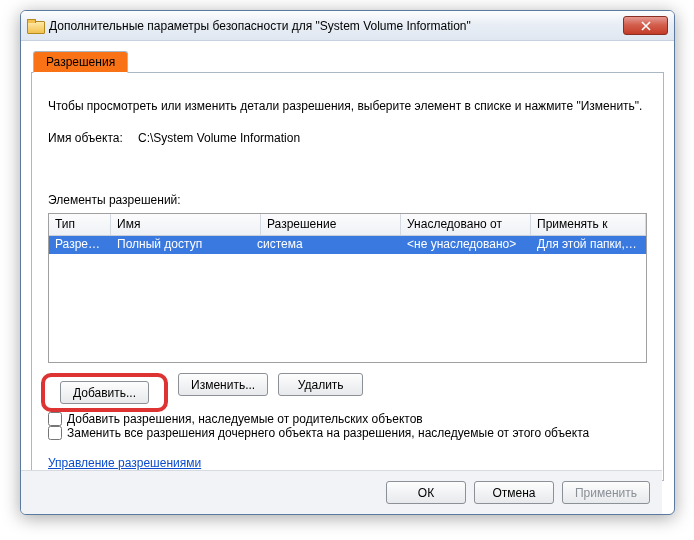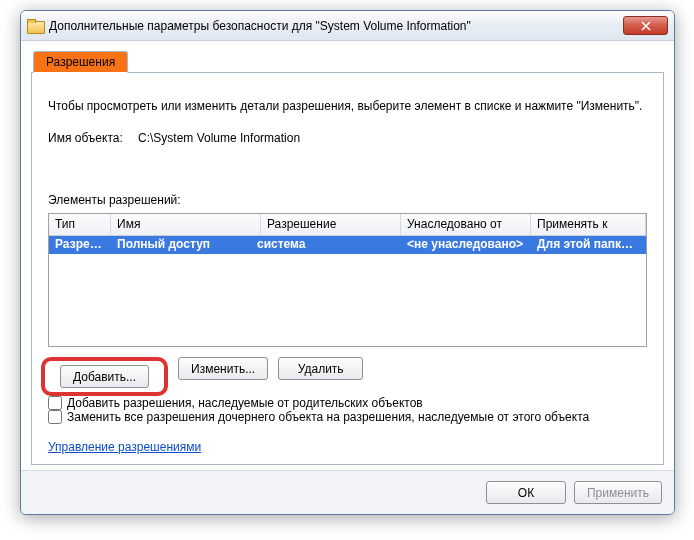--- a/index.html
+++ b/index.html
@@ -14,35 +14,35 @@
   .close-btn svg { width: 10px; height: 10px; }
   .body { position: absolute; left: 10px; right: 10px; top: 40px; bottom: 46px; background: #fff; }
   .tabbar { height: 22px; position: relative; }
   .tab { position: absolute; left: 2px; top: 0; height: 22px; padding: 3px 12px 0; border: 1px solid #aab7c5; border-bottom-color: #fff; background: #f97316; border-radius: 3px 3px 0 0; font-size: 12px; cursor: pointer; z-index: 2; }
   .tabline { position: absolute; left: 0; right: 0; top: 21px; border-top: 1px solid #aab7c5; height: 1px; }
   .panel { border-left: 1px solid #aab7c5; border-right: 1px solid #aab7c5; border-bottom: 1px solid #aab7c5; padding: 14px 16px 10px; min-height: 390px; }
   .instr { margin-bottom: 18px; margin-top: 12px; }
   .obj-row { display: flex; margin-bottom: 16px; }
   .obj-label { width: 90px; }
   .perms-label { margin-bottom: 6px; margin-top: 48px; }
-  .grid { border: 1px solid #a0a0a0; background: #fff; height: 134px; overflow: hidden; }
+  .grid { border: 1px solid #a0a0a0; background: #fff; height: 150px; overflow: hidden; }
   .grid-head { display: flex; background: linear-gradient(#fcfcfd, #eef1f5); border-bottom: 1px solid #c9cfd6; height: 22px; font-size: 12px; }
   .grid-head .col { border-right: 1px solid #d4dae1; padding: 3px 6px 0; white-space: nowrap; overflow: hidden; }
   .grid-row { display: flex; height: 18px; font-size: 12px; cursor: pointer; }
-  .grid-row.selected { background: #3a79e0; color: #fff; font-weight: bold; }
+  .grid-row.selected { background: #3a79e0; color: #fff; }
   .grid-row .cell { padding: 1px 6px 0; white-space: nowrap; overflow: hidden; text-overflow: ellipsis; }
   .c0 { width: 62px; } .c1 { width: 150px; } .c2 { width: 140px; } .c3 { width: 130px; } .c4 { flex: 1; }
   .btn-row { margin-top: 10px; display: flex; gap: 10px; }
   .btn { min-width: 85px; height: 23px; border: 1px solid #8c9097; background: linear-gradient(#fdfdfd, #e7e9ec); border-radius: 3px; font-family: inherit; font-size: 12px; padding: 0 12px; cursor: pointer; }
   .highlight-box { display: inline-block; border: 4px solid #d33; border-radius: 10px; padding: 4px 15px; margin-left: -7px; }
   .chk-row { display: flex; align-items: center; gap: 5px; margin-top: 0; }
   .chk-row input { width: 14px; height: 14px; cursor: pointer; }
   .chk-row label { cursor: pointer; }
   .link { color: #0a4ccc; text-decoration: underline; cursor: pointer; display: inline-block; margin-top: 16px; }
-  .footer { position: absolute; left: 0; right: 0; bottom: 0; height: 44px; border-top: 1px solid #d7dbe0; background: #f1f3f6; display: flex; justify-content: flex-end; align-items: center; gap: 8px; padding: 0 12px; }
+  .footer { position: absolute; left: 0; right: 12px; bottom: 0; height: 44px; border-top: 1px solid #d7dbe0; background: #f1f3f6; display: flex; justify-content: flex-end; align-items: center; gap: 8px; padding: 0 12px; }
   .btn.disabled { color: #8a8f96; }
 </style>
 </head>
 <body>
 
 <div class="window">
   <div class="titlebar">
     <span class="folder-icon"></span>
     <span class="title">Дополнительные параметры безопасности для "System Volume Information"</span>
     <div class="close-btn">
@@ -100,15 +100,16 @@
         <input type="checkbox" id="c2" style="">
         <label for="c2">Заменить все разрешения дочернего объекта на разрешения, наследуемые от этого объекта</label>
       </div>
 
       <a class="link">Управление разрешениями</a>
     </div>
   </div>
 
   <div class="footer">
     <button class="btn" style="min-width:80px">ОК</button>
+    <button class="btn" style="min-width:80px">Отмена</button>
     <button class="btn disabled" style="min-width:86px">Применить</button>
   </div>
 </div>
 
 </body></html>

